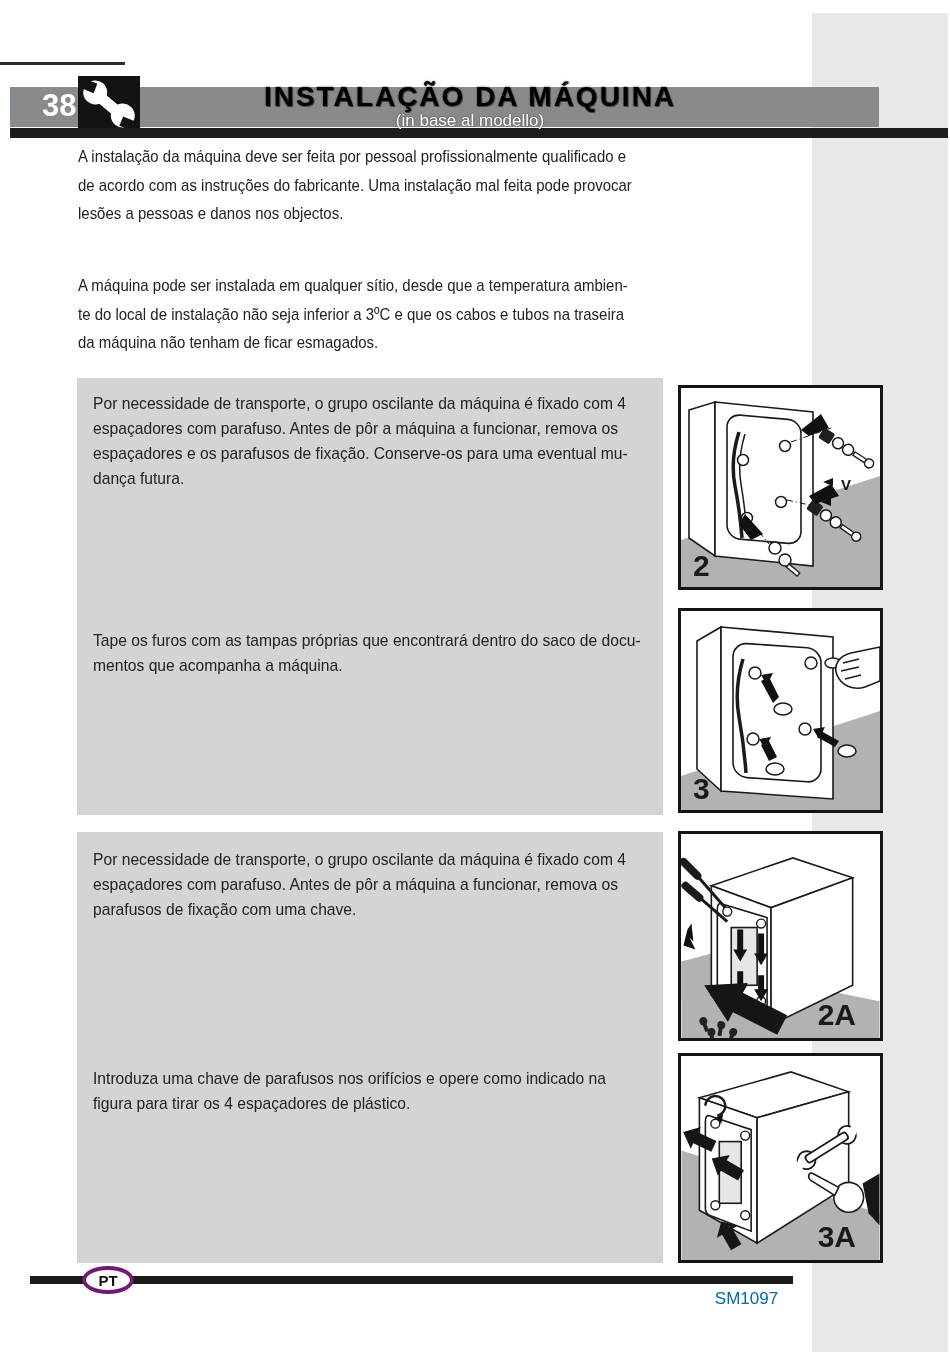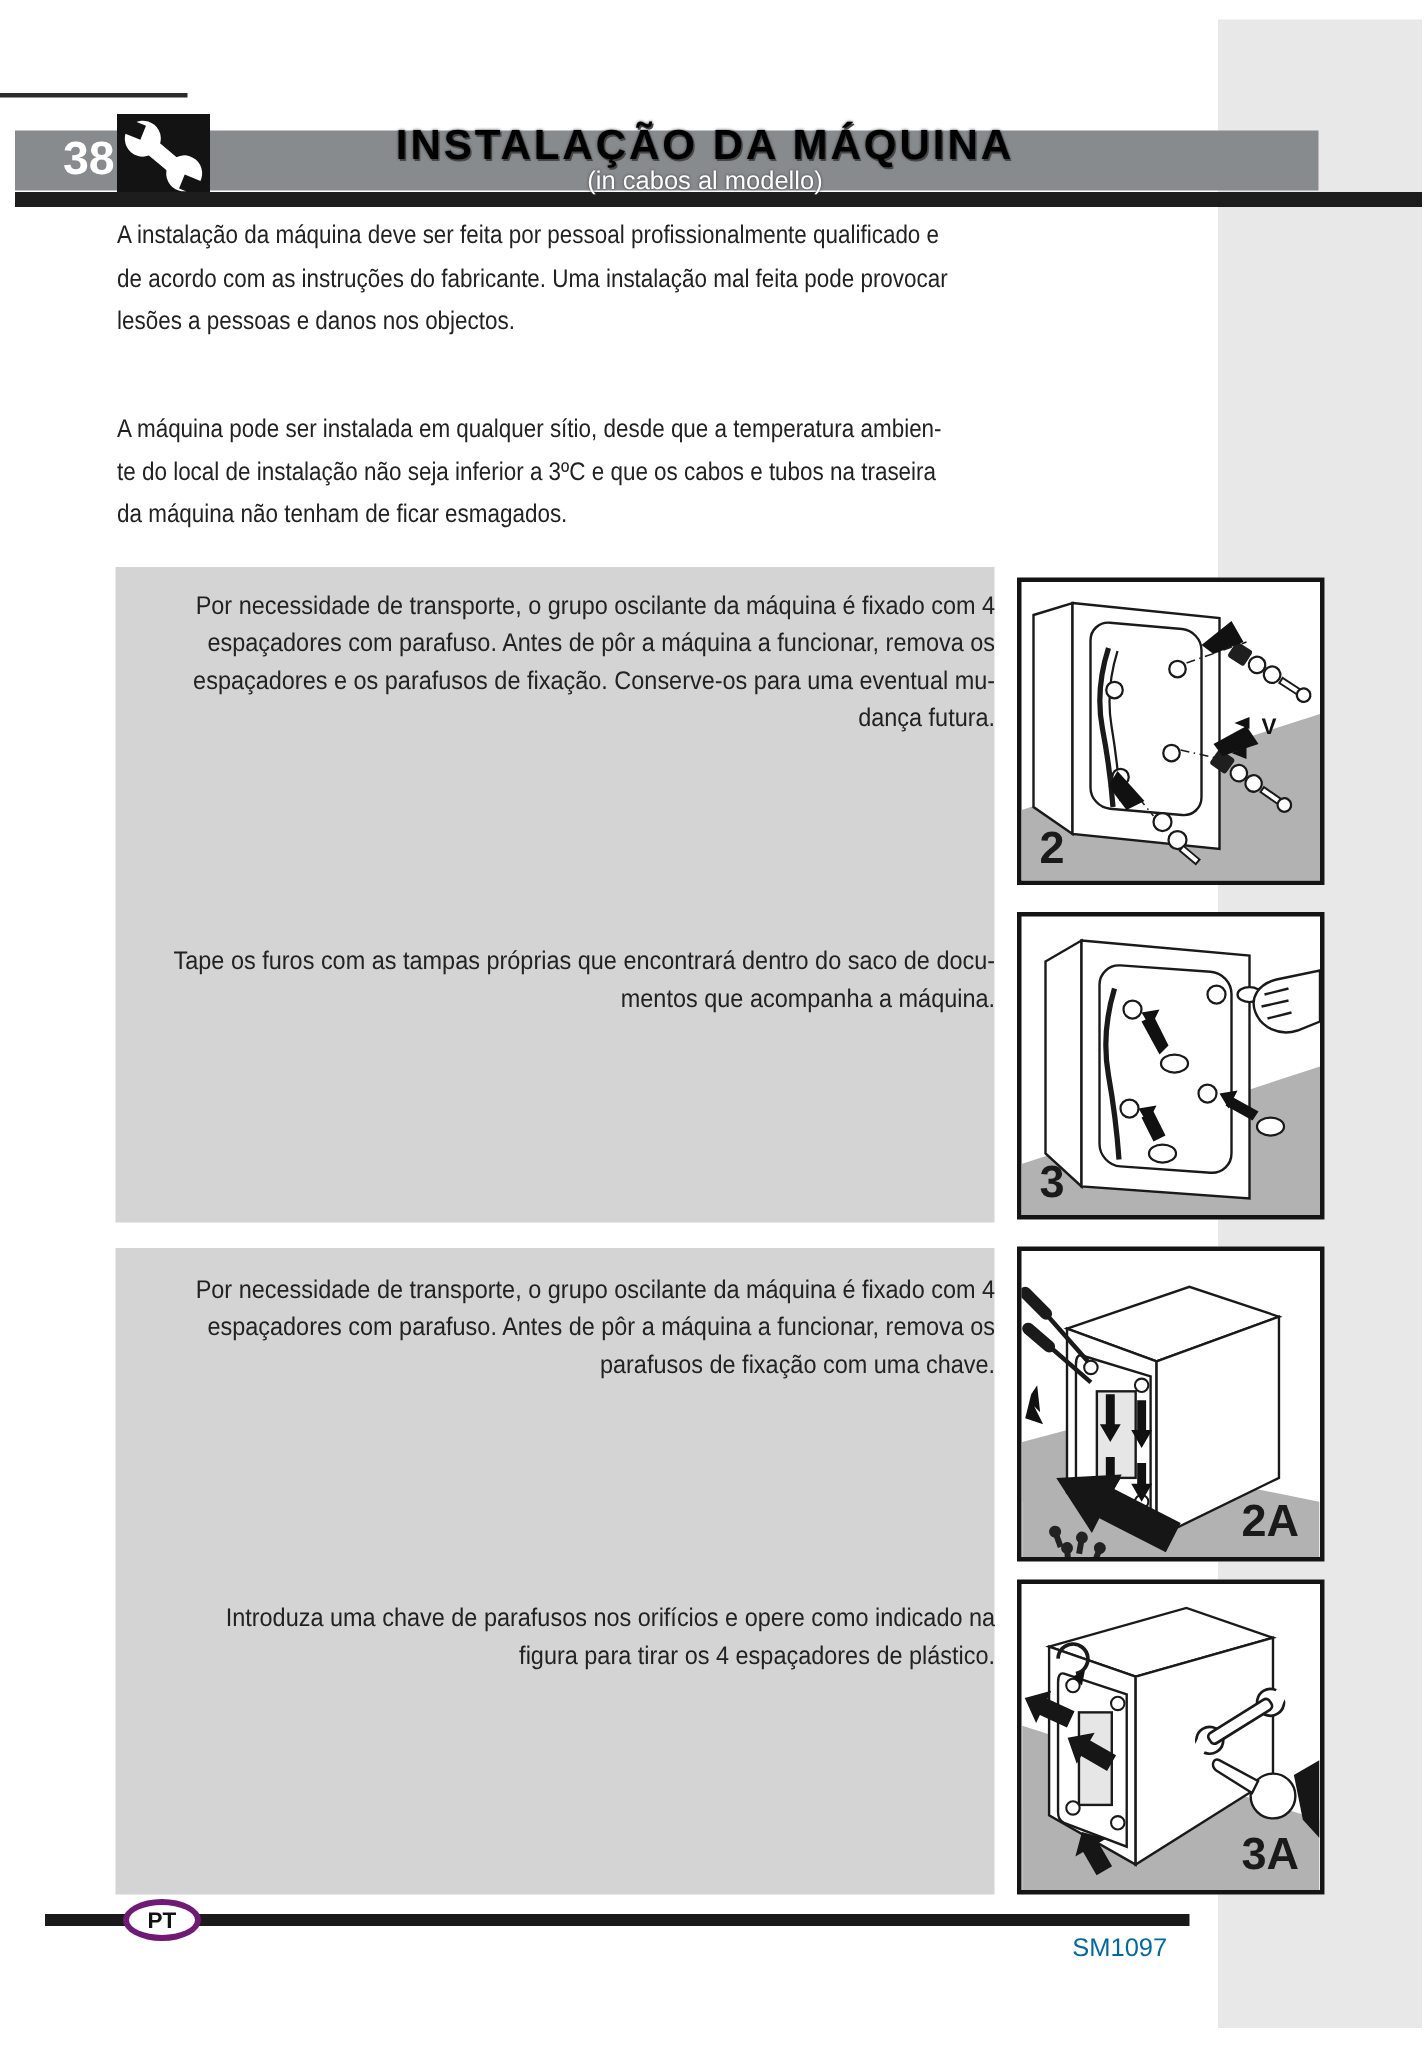--- a/index.html
+++ b/index.html
@@ -18,39 +18,39 @@
     text-shadow:0 0 2px #3a3a3a, 1px 1px 0 #4a4a4a;
   }
   .doc-subtitle{font-size:17px;color:#fff;line-height:17px;margin-top:1px;position:relative;z-index:3;
     text-shadow:0 0 2px #3a3a3a;}
   .black-bar{position:absolute;left:10px;top:128px;width:938px;height:10px;background:#1d1d1d;z-index:2;}
   .intro{position:absolute;left:78px;width:660px;font-size:17px;line-height:28.5px;
     transform:scaleX(0.88);transform-origin:0 0;}
   .intro .line{display:block;white-space:nowrap;}
   #intro1{top:143px;}
   #intro2{top:272px;}
-  .gray-box{position:absolute;left:77px;width:586px;background:#d4d4d4;text-align:right;}
+  .gray-box{position:absolute;left:77px;width:586px;background:#d4d4d4;}
   #box1{top:378px;height:437px;}
   #box2{top:832px;height:431px;}
   .box-para{position:absolute;left:16px;width:620px;font-size:17px;line-height:25px;
     transform:scaleX(0.92);transform-origin:0 0;}
   .box-para .line{display:block;white-space:nowrap;}
   #box1-p1{top:13px;}
   #box1-p2{top:250px;}
   #box2-p1{top:15px;}
   #box2-p2{top:234px;}
   .figure{position:absolute;left:678px;width:205px;background:#fff;border:3px solid #141414;box-sizing:border-box;}
   #fig2{top:385px;height:205px;}
   #fig3{top:608px;height:205px;}
   #fig2A{top:831px;height:210px;}
   #fig3A{top:1053px;height:210px;}
   .figure svg{display:block;width:100%;height:100%;}
   .fig-label{position:absolute;font-size:30px;font-weight:bold;color:#1a1a1a;line-height:30px;}
   .fig-label.bl{left:12px;bottom:6px;}
-  .fig-label.br{right:14px;bottom:8px;}
+  .fig-label.br{right:24px;bottom:8px;}
   .fig-annot{position:absolute;left:160px;top:88px;font-size:15px;font-weight:bold;color:#111;}
   .footer-bar{position:absolute;left:30px;top:1276px;width:763px;height:8px;background:#1a1a1a;}
   .lang-badge{
     position:absolute;left:82px;top:1266px;width:52px;height:28px;background:#fff;
     border:4px solid #701a75;border-radius:50%;z-index:3;box-sizing:border-box;
     display:flex;align-items:center;justify-content:center;
     font-size:15px;font-weight:bold;color:#111;letter-spacing:0px;
   }
   .doc-code{position:absolute;left:700px;top:1289px;width:93px;text-align:center;font-size:17px;color:#0369a1;}
 </style>
@@ -70,21 +70,21 @@
         <rect x="14" y="23" width="34" height="11" rx="2" fill="#ffffff"></rect>
         <circle cx="13" cy="28" r="12" fill="#ffffff"></circle>
         <rect x="-2" y="22" width="13" height="10" fill="#131313" transform="rotate(-18 4 27)"></rect>
         <circle cx="49" cy="28" r="12" fill="#ffffff"></circle>
         <rect x="51" y="26" width="14" height="10" fill="#131313" transform="rotate(-18 58 31)"></rect>
       </g>
     </svg>
   </div>
   <div class="title-wrap">
     <div class="doc-title">INSTALAÇÃO DA MÁQUINA</div>
-    <div class="doc-subtitle">(in cabos al modello)</div>
+    <div class="doc-subtitle">(in base al modello)</div>
   </div>
   <div class="black-bar"></div>
 
   <div class="intro" id="intro1">
     <span class="line">A instalação da máquina deve ser feita por pessoal profissionalmente qualificado e</span>
     <span class="line">de acordo com as instruções do fabricante. Uma instalação mal feita pode provocar</span>
     <span class="line">lesões a pessoas e danos nos objectos.</span>
   </div>
   <div class="intro" id="intro2">
     <span class="line">A máquina pode ser instalada em qualquer sítio, desde que a temperatura ambien-</span>

